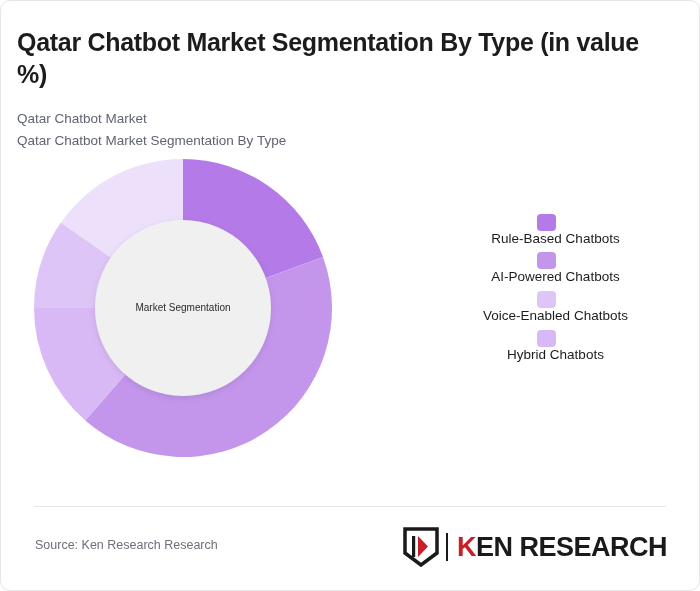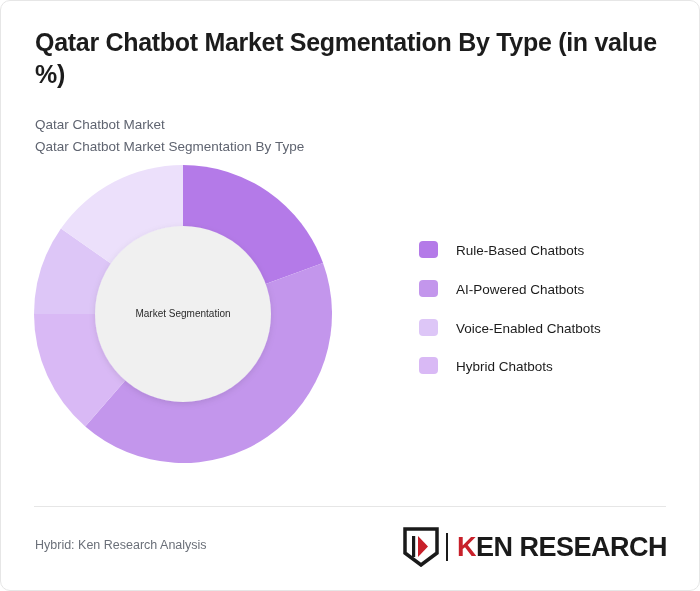--- a/index.html
+++ b/index.html
@@ -14,32 +14,32 @@
     position: relative;
     width: 700px;
     height: 591px;
     box-sizing: border-box;
     background: #ffffff;
     border: 1px solid #e6e6e6;
     border-radius: 10px;
     overflow: hidden;
   }
   .header {
-    padding: 26px 34px 0 34px;
+    padding: 26px 34px 0 16px;
   }
   .chart-title {
     font-size: 25px;
     font-weight: bold;
     line-height: 1.26;
     color: #1c1c1c;
     letter-spacing: -0.3px;
     margin: 0;
   }
   .subtitle-block {
-    margin-top: 24px;
+    margin-top: 18px;
   }
   .chart-subtitle {
     font-size: 13.5px;
     color: #5f6470;
     line-height: 1.62;
     margin: 0;
   }
   .body-area {
     position: relative;
     height: 345px;
@@ -69,22 +69,23 @@
     pointer-events: none;
   }
   .legend {
     position: absolute;
     left: 418px;
     top: 62px;
     width: 255px;
   }
   .legend-item {
     display: flex;
-    align-items: flex-end;
+    align-items: center;
     height: 38.6px;
+    flex-direction: column;
   }
   .legend-swatch {
     width: 19px;
     height: 17px;
     border-radius: 4px;
     flex: 0 0 auto;
   }
   .legend-label {
     margin-left: 18px;
     font-size: 13.5px;
@@ -195,21 +196,21 @@
         <div class="legend-item">
           <span class="legend-swatch" style="background: rgb(217, 185, 245);"></span>
           <span class="legend-label">Hybrid Chatbots</span>
         </div>
       </div>
 
   </div>
 
   <div class="footer">
     <div class="footer-divider"></div>
-    <div class="source-text">Hybrid: Ken Research Analysis</div>
+    <div class="source-text">Source: Ken Research Research</div>
     <div class="brand">
       <svg class="brand-mark" viewBox="0 0 36 40">
         <path d="M2 2 H34 V26 L18 38 L2 26 Z" fill="#ffffff" stroke="#1a1a1a" stroke-width="3.5"></path>
         <rect x="9" y="9" width="3.2" height="21" fill="#1a1a1a"></rect>
         <path d="M15 9 L15 30 L25 19.5 Z" fill="#c8202a"></path>
       </svg>
       <div class="brand-bar"></div>
       <div class="brand-text">
         <span class="brand-k">K</span>
         <span>EN RESEARCH</span>

